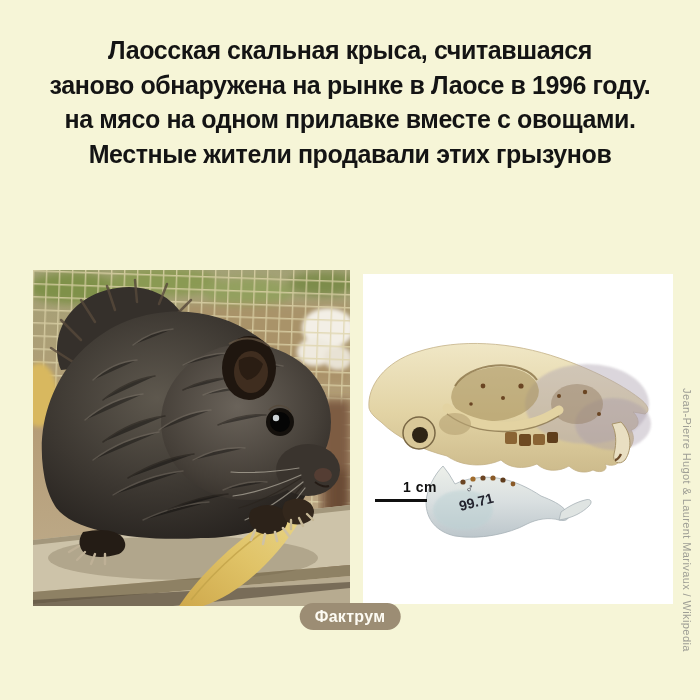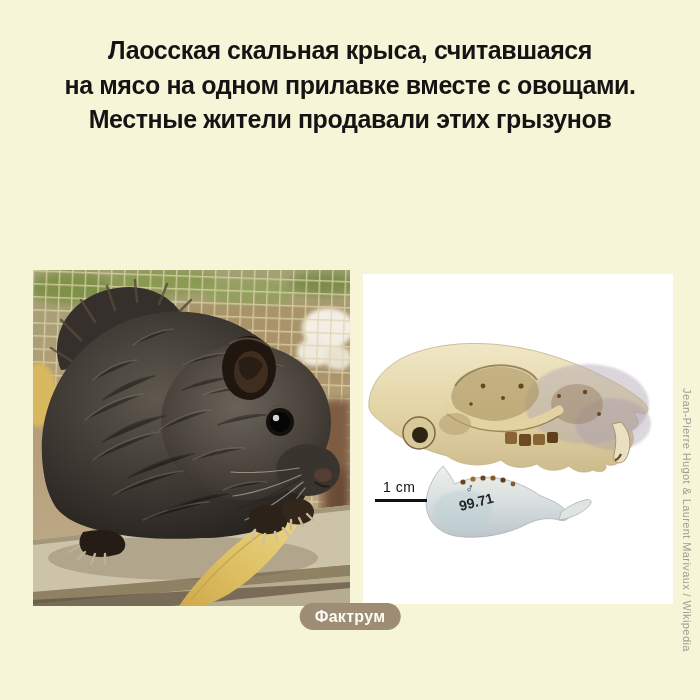--- a/index.html
+++ b/index.html
@@ -27,22 +27,22 @@
   }
   .photo-left svg{display:block;}
 
   
   .photo-right{
     position:absolute;left:363px;top:274px;width:310px;height:330px;
     background:#ffffff;overflow:hidden;
   }
   .photo-right svg{display:block;position:absolute;left:0;top:0;}
   .scale-label{
-    position:absolute;left:20px;top:205px;
-    font-size:14px;color:#101010;letter-spacing:0.5px;
+    position:absolute;left:40px;top:205px;
+    font-size:14px;color:#101010;letter-spacing:0.5px;font-weight:bold;
   }
   .scale-bar{
     position:absolute;left:12px;top:225px;width:52px;height:3px;background:#101010;
   }
   .specimen{
     position:absolute;left:94px;top:206px;
     transform:rotate(-14deg);
     color:#23232e;font-size:14px;font-weight:700;line-height:15px;
     text-align:center;
   }
@@ -64,20 +64,21 @@
     letter-spacing:0.3px;
   }
 </style>
 </head>
 <body>
 
 <div class="card">
 
   <div class="headline">
     <div class="line">Лаосская скальная крыса, считавшаяся</div>
+    <div class="line">заново обнаружена на рынке в Лаосе в 1996 году.</div>
     <div class="line">на мясо на одном прилавке вместе с овощами.</div>
     <div class="line">Местные жители продавали этих грызунов</div>
   </div>
 
   <div class="photo-left">
     <svg width="317" height="336" viewBox="0 0 317 336">
       <defs>
         <linearGradient id="cageBg" x1="0" y1="0" x2="0" y2="1">
           <stop offset="0" stop-color="#a3a176"></stop>
           <stop offset="0.45" stop-color="#b59c76"></stop>

